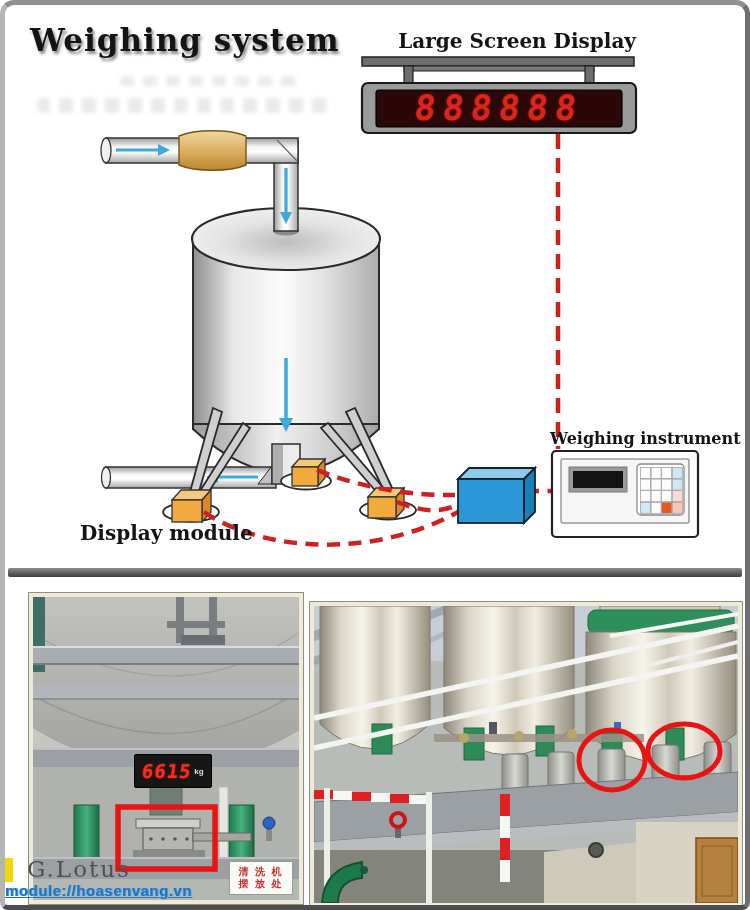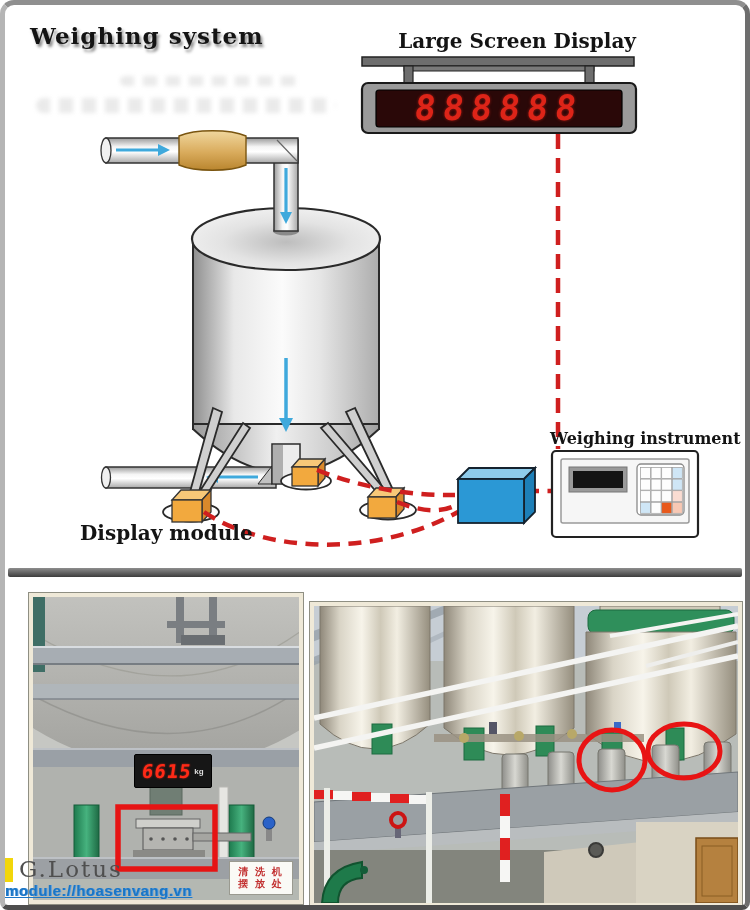--- a/index.html
+++ b/index.html
@@ -3,21 +3,21 @@
 <meta charset="utf-8">
 <style>
   html,body{margin:0;padding:0;background:#ffffff;}
   #stage{position:relative;width:750px;height:910px;background:#ffffff;overflow:hidden;
          font-family:"DejaVu Serif","Liberation Serif",serif;}
   .frame-border{position:absolute;inset:0;border:5px solid;
     border-color:#8f8f8f #6e6e6e #4e4e4e #b5b5b5;border-radius:14px 14px 8px 8px;
     pointer-events:none;z-index:60;}
   #diagram-svg{position:absolute;left:0;top:0;z-index:1;}
   .lbl{position:absolute;z-index:10;color:#141414;font-weight:bold;white-space:nowrap;}
-  .title{left:30px;top:22px;font-size:23px;letter-spacing:1px;
+  .title{left:30px;top:22px;font-size:31px;letter-spacing:1px;
          text-shadow:2px 3px 3px rgba(110,110,110,.8);}
   .lsd-label{left:360px;top:29px;width:276px;text-align:right;font-size:20px;}
   .jb-label{left:408px;top:441px;width:148px;text-align:center;font-size:20px;}
   .wi-label{left:550px;top:429px;width:152px;text-align:center;font-size:16px;}
   .wm-label{left:80px;top:521px;font-size:20px;}
   .ghost{position:absolute;z-index:2;border-radius:8px;filter:blur(2px);
     background:repeating-linear-gradient(90deg,rgba(140,140,140,.18) 0 14px,rgba(255,255,255,0) 14px 23px);}
   .led-big{position:absolute;left:376px;top:89px;width:246px;height:38px;z-index:10;
     display:flex;align-items:center;justify-content:center;
     font-family:"DejaVu Sans Mono","Liberation Mono",monospace;font-weight:bold;
@@ -31,23 +31,23 @@
     background:#161616;border:1px solid #000;border-radius:2px;
     display:flex;align-items:center;justify-content:center;gap:2px;}
   .led-photo .val{font-family:"DejaVu Sans Mono","Liberation Mono",monospace;font-weight:bold;
     font-size:19px;color:#ff2a17;transform:skewX(-8deg);letter-spacing:1px;
     text-shadow:0 0 2px rgba(255,42,23,.8);}
   .led-photo .unit{font-size:8px;color:#ddd;font-family:"Liberation Sans",sans-serif;font-weight:bold;}
   .sign{position:absolute;left:196px;top:264px;width:62px;height:32px;z-index:4;
     background:#fafaf6;border:1px solid #9a9a90;display:flex;flex-direction:column;
     align-items:center;justify-content:center;line-height:1.25;}
   .sign div{font-size:10px;color:#c23030;font-weight:bold;letter-spacing:2px;
-    font-family:Liberation Sans, sans-serif;}
+    font-family:Liberation Serif, serif;}
   .watermark{position:absolute;left:5px;top:856px;z-index:70;}
-  .wm-row{display:flex;align-items:flex-end;gap:6px;}
+  .wm-row{display:flex;align-items:flex-end;gap:14px;}
   .wm-bar{display:inline-block;width:8px;height:24px;background:#f2d60a;}
   .wm-brand{font-size:23px;color:#4f4f4f;letter-spacing:2px;}
   .wm-url{font-size:15px;font-weight:bold;color:#1b76c6;text-decoration:underline;
     font-family:"Liberation Sans",sans-serif;text-shadow:1px 0 0 #5a9ede;letter-spacing:.5px;}
 </style>
 </head>
 <body>
 
 <div id="stage">
 

